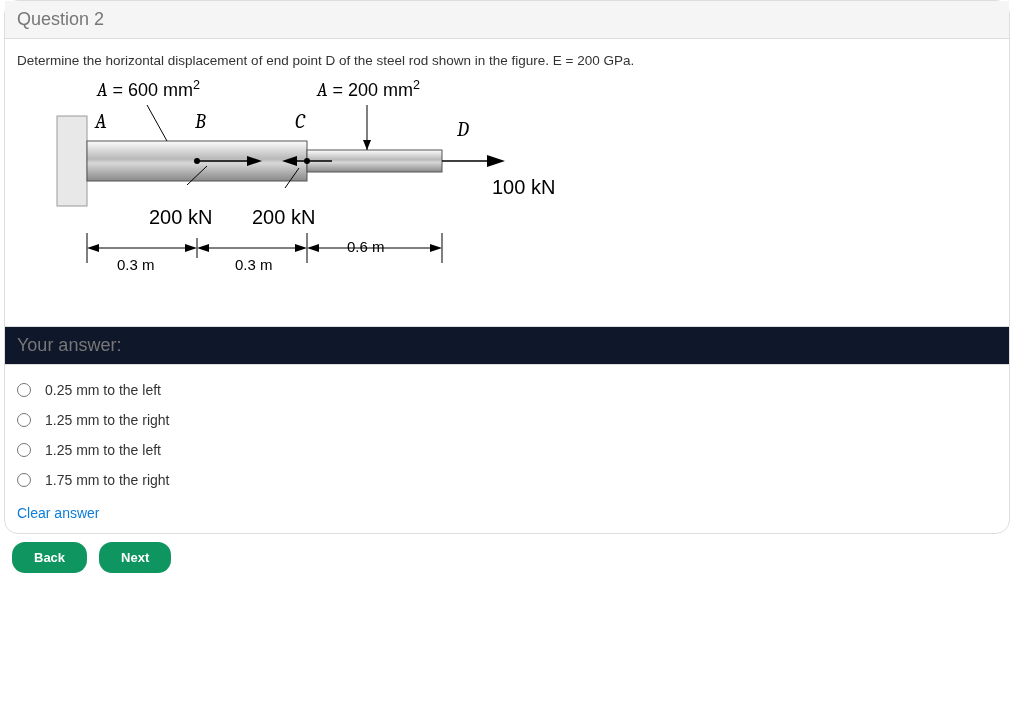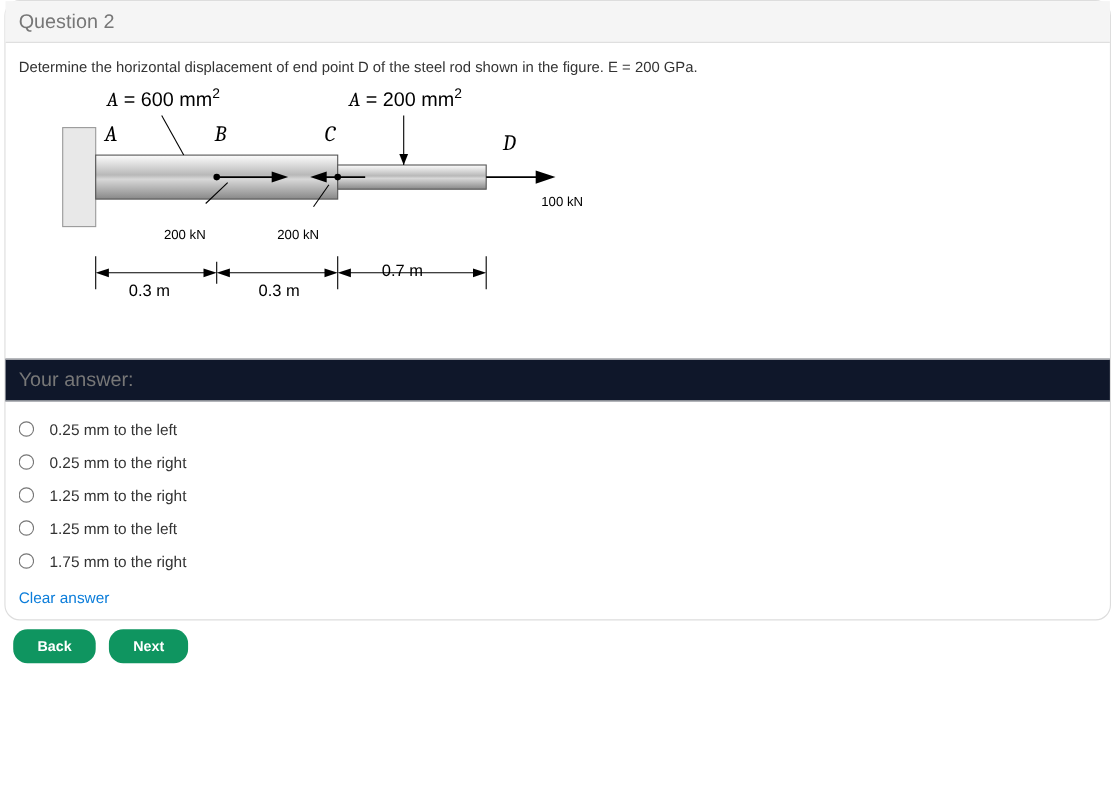--- a/index.html
+++ b/index.html
@@ -35,21 +35,21 @@
     position: relative;
     width: 540px;
     height: 230px;
     margin-left: 20px;
     font-family: "Cambria", "Times New Roman", serif;
     font-style: italic;
   }
   .figure .sans { font-family: "Segoe UI", Arial, sans-serif; font-style: normal; }
   .area-label { position: absolute; font-size: 18px; color: #000; text-align: center; }
   .pt-label { position: absolute; font-size: 20px; color: #000; }
-  .force-label { position: absolute; font-size: 12px; font-family: "Segoe UI", Arial, sans-serif; font-style: normal; color: #000; }
+  .force-label { position: absolute; font-size: 20px; font-family: "Segoe UI", Arial, sans-serif; font-style: normal; color: #000; }
   .dim-label { position: absolute; font-size: 15px; font-family: "Segoe UI", Arial, sans-serif; font-style: normal; color: #000; }
   .answer-header {
     background: #0f172a;
     border-top: 1px solid #ddd;
     border-bottom: 1px solid #ddd;
     padding: 8px 12px;
     font-size: 18px;
     color: #777;
   }
   .options {
@@ -167,36 +167,32 @@
         <polygon points="270,170 282,166 282,174" fill="#000"></polygon>
         <polygon points="405,170 393,166 393,174" fill="#000"></polygon>
       </svg>
 
       <div class="force-label" style="left:112px; top:128px;">200 kN</div>
       <div class="force-label" style="left:215px; top:128px;">200 kN</div>
       <div class="force-label" style="left:455px; top:98px;">100 kN</div>
 
       <div class="dim-label" style="left:80px; top:178px;">0.3 m</div>
       <div class="dim-label" style="left:198px; top:178px;">0.3 m</div>
-      <div class="dim-label" style="left:310px; top:160px;">0.7 m</div>
+      <div class="dim-label" style="left:310px; top:160px;">0.6 m</div>
     </div>
   </div>
 
   <div class="answer-header">
     <span>Your answer:</span>
   </div>
 
   <div class="options">
     <label class="option">
       <input type="radio" name="ans" style="">
       <span>0.25 mm to the left</span>
-    </label>
-    <label class="option">
-      <input type="radio" name="ans" style="">
-      <span>0.25 mm to the right</span>
     </label>
     <label class="option">
       <input type="radio" name="ans" style="">
       <span>1.25 mm  to the right</span>
     </label>
     <label class="option">
       <input type="radio" name="ans" style="">
       <span>1.25 mm  to the left</span>
     </label>
     <label class="option">

